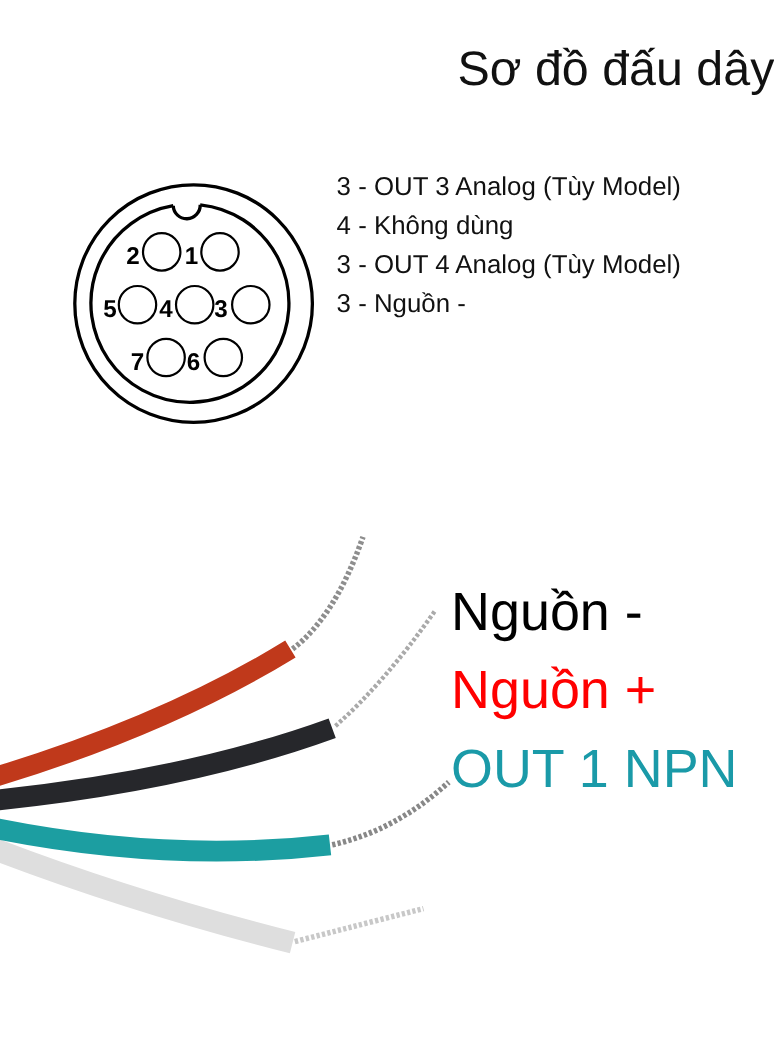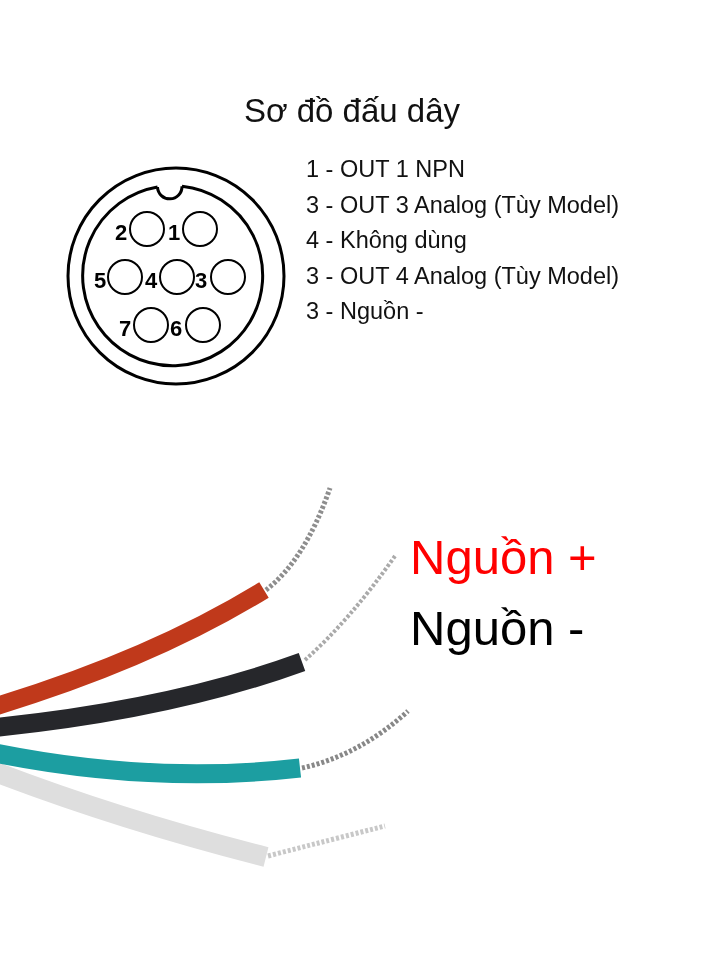--- a/index.html
+++ b/index.html
@@ -1,19 +1,19 @@
 <!DOCTYPE html>
 <html><head>
 <meta charset="utf-8">
 <style>
   html, body { margin:0; padding:0; background:#ffffff; }
   body { width:704px; height:966px; position:relative; overflow:hidden;
          font-family:"Liberation Sans", "DejaVu Sans", sans-serif; color:#000; }
-  .title { position:absolute; left:0; top:28px; width:704px; text-align:center;
-           font-size:33px; line-height:70px; color:#111;margin-top:48px; }
+  .title { position:absolute; left:0; top:28px; width:704px; text-align:right;
+           font-size:44px; line-height:70px; color:#111; }
   .connector { position:absolute; left:62px; top:162px; width:228px; height:228px; }
   .pinlist { position:absolute; left:306px; top:152px; margin:0; padding:0; list-style:none; }
   .pinlist li { font-size:23.5px; line-height:35.5px; color:#111; white-space:nowrap; }
   .wires { position:absolute; left:0; top:470px; width:704px; height:430px; }
   .legend { position:absolute; left:410px; top:522px; }
   .legend div { font-size:49px; line-height:71px; white-space:nowrap; }
 </style>
 </head>
 <body>
 
@@ -35,21 +35,20 @@
       <circle cx="125" cy="277" r="17" fill="none" stroke="#000" stroke-width="2"></circle>
       <text x="100" y="288" text-anchor="middle" font-size="22" font-weight="bold" font-family="&quot;Liberation Sans&quot;, sans-serif">5</text>
       <circle cx="203" cy="325" r="17" fill="none" stroke="#000" stroke-width="2"></circle>
       <text x="176" y="336" text-anchor="middle" font-size="22" font-weight="bold" font-family="&quot;Liberation Sans&quot;, sans-serif">6</text>
       <circle cx="151" cy="325" r="17" fill="none" stroke="#000" stroke-width="2"></circle>
       <text x="125" y="336" text-anchor="middle" font-size="22" font-weight="bold" font-family="&quot;Liberation Sans&quot;, sans-serif">7</text>
     </g>
 </svg>
 
 <ul class="pinlist">
-  <li>1 - OUT 1 NPN</li>
   <li>3 - OUT 3 Analog (Tùy Model)</li>
   <li>4 - Không dùng</li>
   <li>3 - OUT 4 Analog (Tùy Model)</li>
   <li>3 - Nguồn -</li>
 </ul>
 
 <svg class="wires" viewBox="0 470 704 430" xmlns="http://www.w3.org/2000/svg">
 
   <path d="M -10 770 Q 120 820 266 857" stroke="#dedede" stroke-width="20" fill="none" stroke-linecap="butt"></path>
   <path d="M 268 856 Q 330 840 385 826" stroke="#c8c8c8" stroke-width="5" fill="none" stroke-dasharray="3 2"></path>
@@ -58,15 +57,16 @@
   <path d="M 302 768 Q 360 755 408 711" stroke="#888" stroke-width="5" fill="none" stroke-dasharray="3 2"></path>
 
   <path d="M -10 728 Q 170 710 302 662" stroke="#26272b" stroke-width="19" fill="none"></path>
   <path d="M 305 660 Q 350 620 395 556" stroke="#aaa" stroke-width="4" fill="none" stroke-dasharray="3 2"></path>
 
   <path d="M -10 708 Q 150 660 264 590" stroke="#c0391b" stroke-width="18" fill="none"></path>
   <path d="M 266 590 Q 305 560 330 488" stroke="#8e8e8e" stroke-width="5" fill="none" stroke-dasharray="3 2"></path>
 </svg>
 
 <div class="legend">
+  <div style="color:#000000">Nguồn -</div>
   <div style="color:#ff0000">Nguồn +</div>
-  <div style="color:#000000">Nguồn -</div>
+  <div style="color:#1a9aa8">OUT 1 NPN</div>
 </div>
 
 </body></html>

